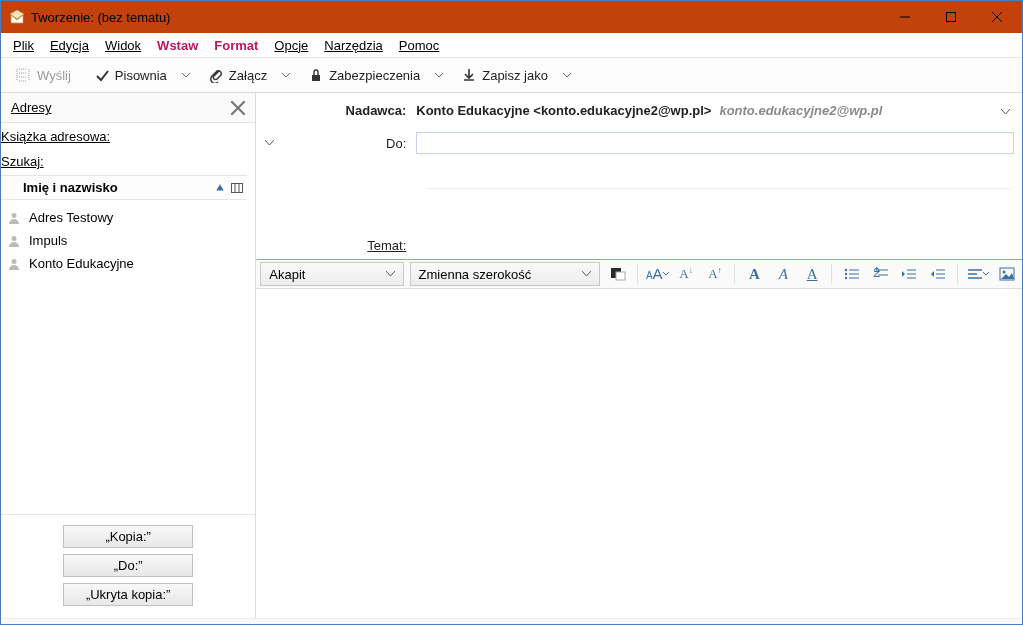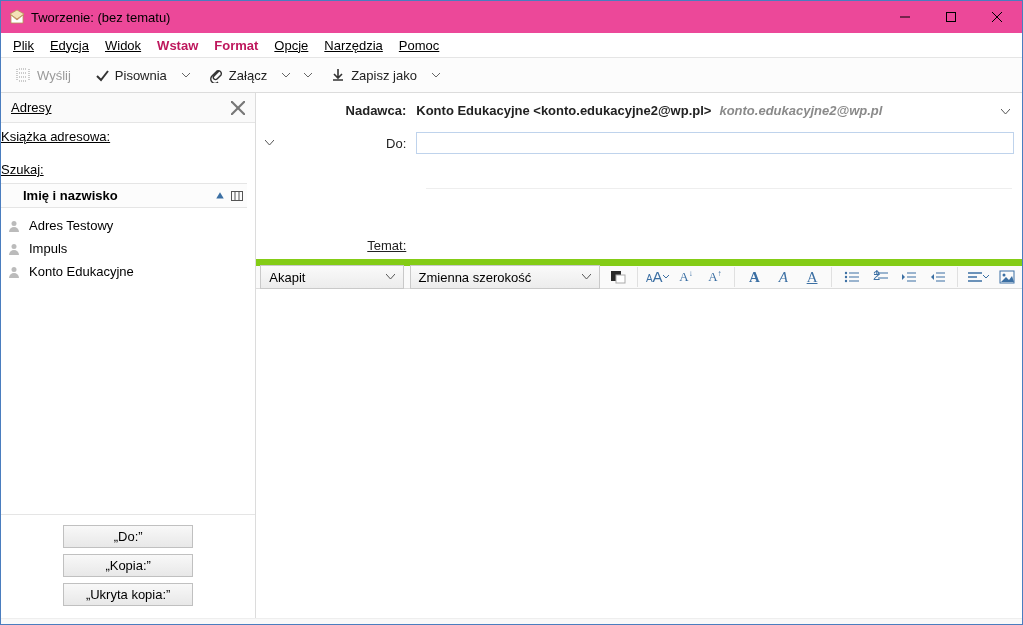--- a/index.html
+++ b/index.html
@@ -1,19 +1,19 @@
 <!DOCTYPE html>
 <html><head>
 <meta charset="utf-8">
 <style>
   * { margin: 0; padding: 0; box-sizing: border-box; font-family: "Segoe UI", Tahoma, sans-serif; font-size: 13px; }
   body { width: 1023px; height: 625px; background: #fff; border: 1px solid #4a7dbf; display: flex; flex-direction: column; overflow: hidden; }
 
   
-  .titlebar { height: 32px; display: flex; align-items: center; padding: 0 2px 0 8px; background: #ec4899; }
+  .titlebar { height: 32px; display: flex; align-items: center; padding: 0 2px 0 8px; background: #c2410c; }
   .titlebar .app-icon { width: 16px; height: 16px; margin-right: 6px; }
   .titlebar .title { flex: 1; color: #000; }
   .win-btn { width: 46px; height: 30px; display: flex; align-items: center; justify-content: center; color: #000; }
   .win-btn svg { stroke: #000; }
 
   
   .menubar { height: 24px; display: flex; align-items: center; padding: 0 6px; gap: 4px; background: #fff; }
   .menubar .menu-item { padding: 2px 6px; cursor: default; }
   .menubar .menu-item.disabled { color: #be185d; font-weight: bold; }
   .menubar .menu-item .ul { text-decoration: underline; }
@@ -56,21 +56,21 @@
   .from-val .acct2 { color: #8a8a8a; font-style: italic; }
   .from-chevron { width: 18px; text-align: center; color: #555; }
   .hdr-to { height: 32px; }
   .to-expand { width: 26px; display: flex; align-items: center; justify-content: center; }
   .to-input { flex: 1; height: 22px; border: 1px solid #bfd3ec; background: #fff; }
   .hdr-spacer { height: 30px; border-bottom: 1px solid #eee; margin-left: 170px; margin-right: 10px; }
   .hdr-subject { height: 40px; align-items: flex-end; padding-bottom: 6px; }
   .subject-input { flex: 1; height: 22px; border: none; border-bottom: 1px solid transparent; outline: none; }
 
   
-  .fmtbar { height: 30px; border-top: 7px solid #84cc16; border-bottom: 1px solid #dcdcdc; background: #fafafa; display: flex; align-items: center; gap: 6px; padding: 0 4px; }
+  .fmtbar { height: 30px; border-top: 1px solid #84cc16; border-bottom: 1px solid #dcdcdc; background: #fafafa; display: flex; align-items: center; gap: 6px; padding: 0 4px; }
   .fmt-select { height: 24px; border: 1px solid #c9c9c9; background: linear-gradient(#fafafa,#ececec); display: flex; align-items: center; justify-content: space-between; padding: 0 8px; }
   .fmt-select.paragraph { width: 150px; }
   .fmt-select.font { width: 200px; }
   .fmt-icon { width: 24px; height: 22px; display: flex; align-items: center; justify-content: center; color: #3b6fa3; }
   .fmt-icon.square { color: #333; }
   .fmt-sep { width: 1px; height: 20px; background: #e0e0e0; margin: 0 2px; }
 
   .editor { flex: 1 1 auto; background: #fff; }
 
   .statusbar { height: 6px; background: #f9f9f9; border-top: 1px solid #eee; }
@@ -142,20 +142,27 @@
         <path d="M10 4 L5 9 a2 2 0 0 0 3 3 L12 8 a3 3 0 0 0 -4 -4 L3 9 a4 4 0 0 0 6 6" stroke="#333" stroke-width="1.4" fill="none"></path>
       </svg>
     <span>Załącz</span>
   </div>
   <div class="tdrop">
       <svg viewBox="0 0 8 5">
         <path d="M0 0 L4 4 L8 0" stroke="#666" fill="none"></path>
       </svg>
     </div>
   <div class="tsep"></div>
+  <div class="tbtn">
+    <svg width="14" height="14">
+        <rect x="3" y="7" width="8" height="6" fill="#333"></rect>
+        <path d="M5 7 V4 a2 2 0 0 1 4 0 V7" stroke="#333" stroke-width="1.4" fill="none"></path>
+      </svg>
+    <span>Zabezpieczenia</span>
+  </div>
   <div class="tdrop">
       <svg viewBox="0 0 8 5">
         <path d="M0 0 L4 4 L8 0" stroke="#666" fill="none"></path>
       </svg>
     </div>
   <div class="tsep"></div>
   <div class="tbtn">
     <svg width="14" height="14">
         <path d="M7 1 V9 M3 6 L7 10 L11 6 M2 12 H12" stroke="#333" stroke-width="1.6" fill="none"></path>
       </svg>
@@ -175,21 +182,21 @@
       <span>Adresy</span>
       <span class="close">
         <svg viewBox="0 0 10 10">
             <line x1="0" y1="0" x2="10" y2="10" stroke="#777" stroke-width="1.5"></line>
             <line x1="10" y1="0" x2="0" y2="10" stroke="#777" stroke-width="1.5"></line>
           </svg>
       </span>
     </div>
     <div class="sb-body">
       <div class="sb-label"><span style="text-decoration:underline">Książka adresowa:</span></div>
-      <div class="sb-label" style="margin-top:12px"><span style="text-decoration:underline">Szukaj:</span></div>
+      <div class="sb-label" style="margin-top:4px"><span style="text-decoration:underline">Szukaj:</span></div>
       <div class="sb-list-header">
         <span>Imię i nazwisko</span>
         <span style="display:flex;gap:6px;align-items:center">
           <svg class="arrow" viewBox="0 0 8 8">
               <path d="M4 1 L1 6 L7 6 Z" fill="#3b6fa3"></path>
             </svg>
           <svg width="12" height="10" viewBox="0 0 12 10">
               <rect x="0.5" y="0.5" width="11" height="9" fill="none" stroke="#555"></rect>
               <line x1="4" y1="0" x2="4" y2="10" stroke="#555"></line>
               <line x1="8" y1="0" x2="8" y2="10" stroke="#555"></line>
@@ -214,22 +221,22 @@
         <div class="contact">
           <svg class="contact-icon" viewBox="0 0 14 14">
               <circle cx="7" cy="4.5" r="2.5" fill="#bbb"></circle>
               <path d="M2 13 a5 5 0 0 1 10 0 Z" fill="#bbb"></path>
             </svg>
           <span>Konto Edukacyjne</span>
         </div>
       </div>
     </div>
     <div class="sb-footer">
+      <div class="fbtn">„Kopia:”</div>
       <div class="fbtn">„Do:”</div>
-      <div class="fbtn">„Kopia:”</div>
       <div class="fbtn">„Ukryta kopia:”</div>
     </div>
   </div>
 
   <div class="compose">
     <div class="hdr hdr-from">
       <div class="hdr-label"><span>Nadawca:</span></div>
       <div class="from-val">
         <span>Konto Edukacyjne &lt;konto.edukacyjne2@wp.pl&gt;</span>
         <span class="acct2">konto.edukacyjne2@wp.pl</span>

